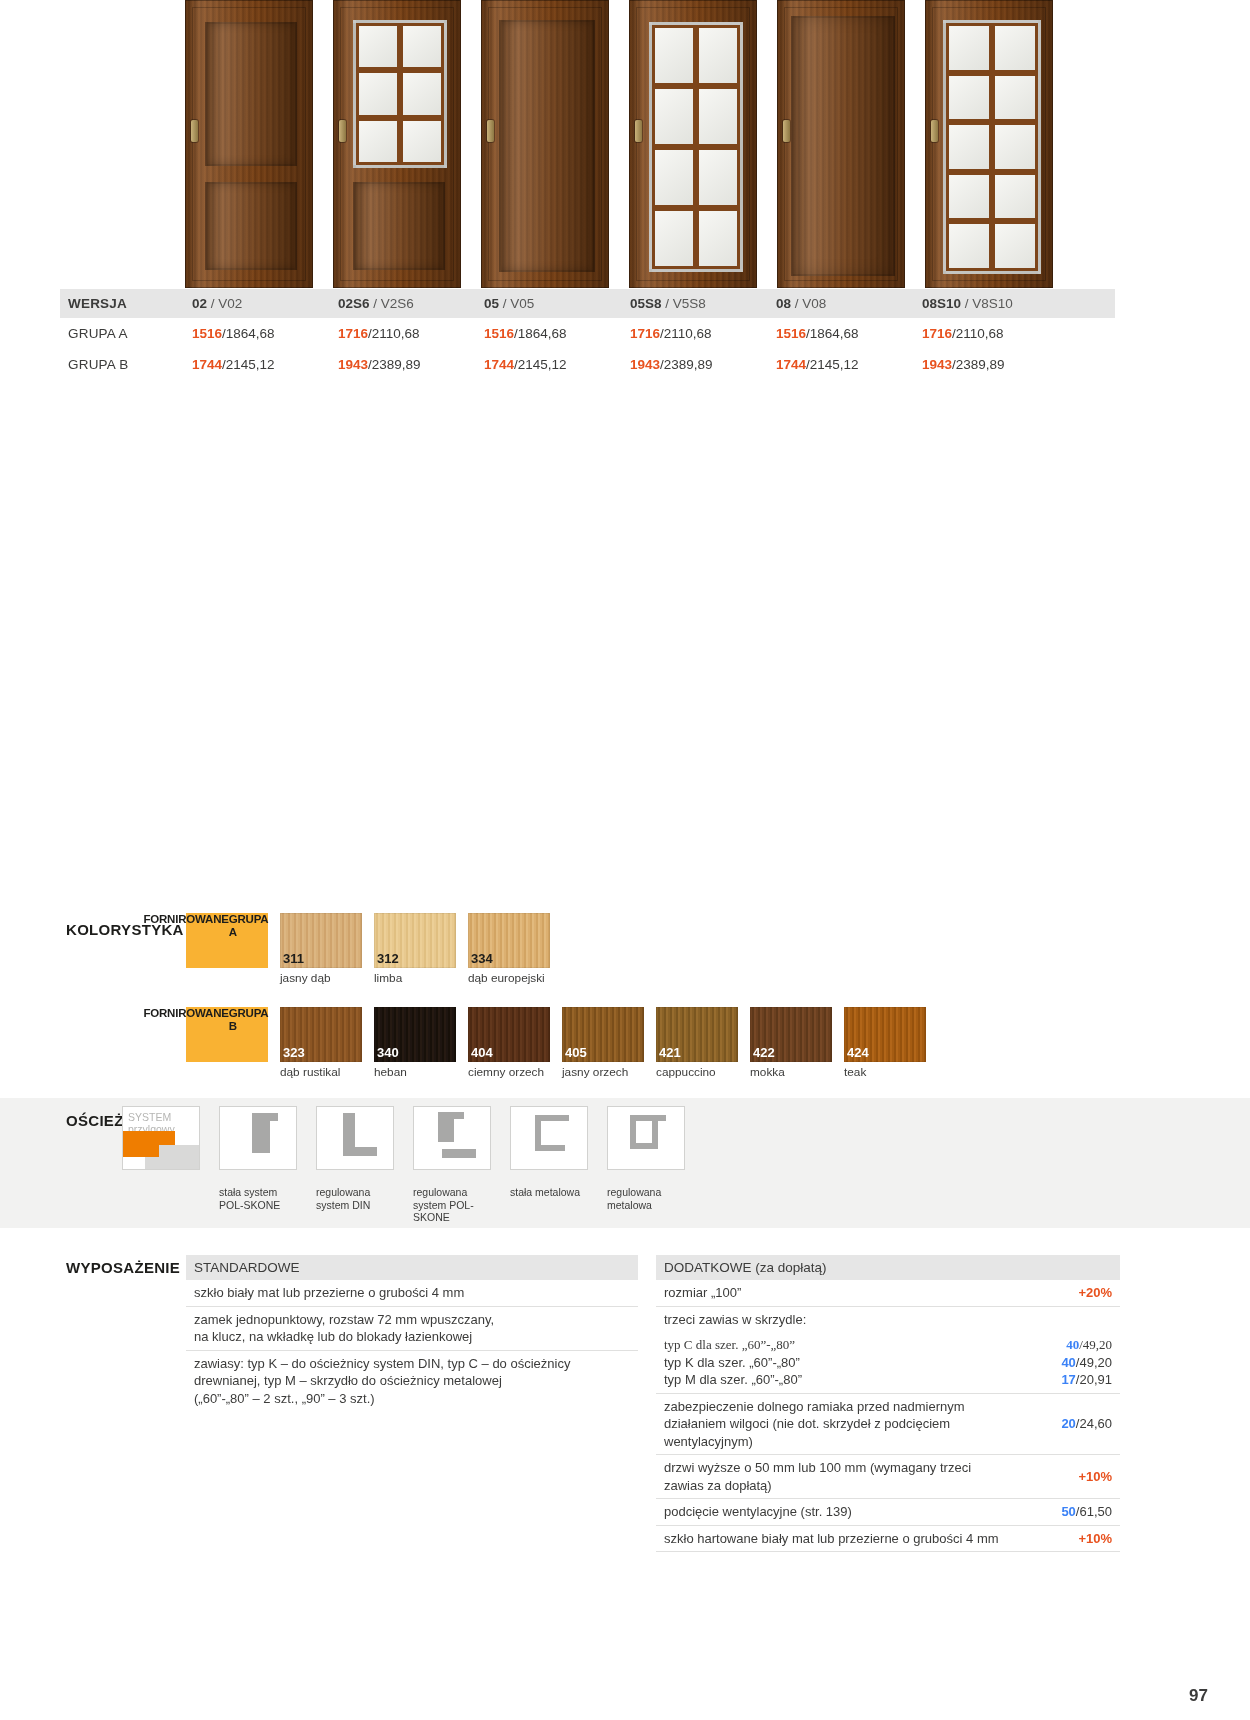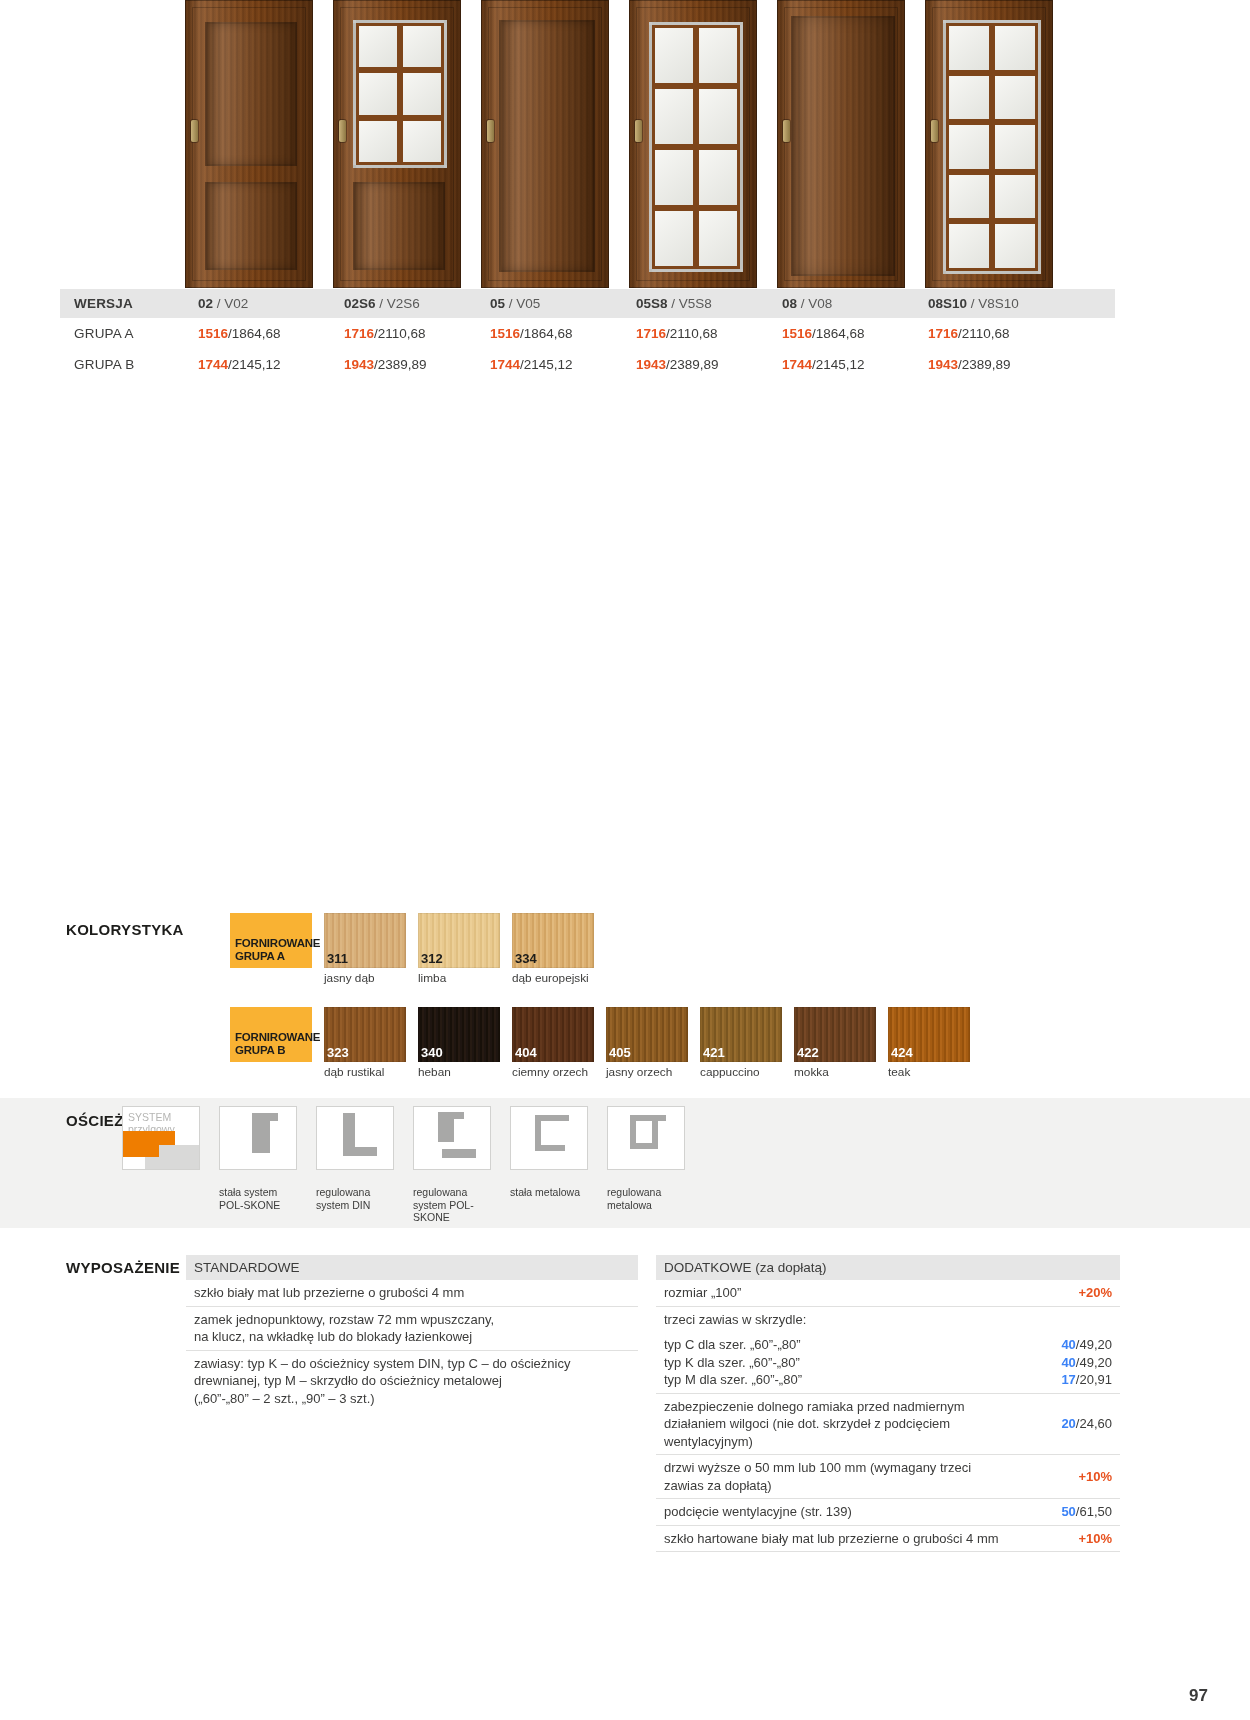--- a/index.html
+++ b/index.html
@@ -58,42 +58,41 @@
     box-sizing:border-box;
     background:linear-gradient(140deg,#f7f7f4,#e2e3de);
   }
 
   
   .versions{
     position:absolute;left:60px;top:289px;width:1055px;
   }
   .v-row{display:flex;align-items:center;height:29px;}
   .v-row.head{background:#e6e6e6;font-weight:bold;}
-  .v-row .lab{width:124px;padding-left:8px;font-size:13.5px;letter-spacing:.2px;margin-left:6px;}
+  .v-row .lab{width:124px;padding-left:8px;font-size:13.5px;letter-spacing:.2px;}
   .v-row.head .lab{font-weight:bold;font-size:13.5px;}
   .v-row .cell{width:146px;font-size:13.5px;}
   .v-row.body{height:31px;}
   .v-row .cell b{color:#e8521f;}
   .v-row.head .cell b{color:#3c3c3b;margin-top:32px;}
   .v-row.head .cell span{color:#5a5a59;font-weight:normal;}
 
   
   .section-title{
     font-weight:bold;font-size:15px;color:#1d1d1b;letter-spacing:.3px;
   }
   .kolor{position:absolute;left:60px;top:913px;width:1060px;}
   .k-title{position:absolute;left:6px;top:8px;}
   .sw-row{display:flex;align-items:flex-start;margin-left:126px;}
   .grp-badge{
     width:82px;height:55px;background:#f9b233;
-    display:flex;flex-direction:column;justify-content:flex-end;
+    display:flex;flex-direction:row;justify-content:flex-end;
     padding:0 0 5px 5px;box-sizing:border-box;
     font-weight:bold;font-size:11.5px;color:#1d1d1b;line-height:13px;
     letter-spacing:-.2px;
-    margin-left:44px;
   }
   .sw{width:82px;margin-right:12px;position:relative;}
   .sw .chip{
     height:55px;width:82px;position:relative;
     box-shadow:inset 0 0 0 1px rgba(0,0,0,.06);
   }
   .sw .code{
     position:absolute;left:3px;bottom:2px;
     font-weight:bold;font-size:13px;color:#1d1d1b;
   }
@@ -439,21 +438,21 @@
 
         <div class="wrow">
           <div class="txt">rozmiar „100”</div>
           <div class="price pct">+20%</div>
         </div>
 
         <div class="wrow nb">
           <div class="txt">trzeci zawias w skrzydle:</div>
         </div>
 
-        <div class="wrow nb" style="padding-bottom:0;">
+        <div class="wrow nb" style="padding-bottom:0;font-family:Liberation Serif, serif;">
           <div class="txt">typ C dla szer. „60”-„80”</div>
           <div class="price"><b>40</b><span>/49,20</span></div>
         </div>
         <div class="wrow nb" style="padding-top:0;padding-bottom:0;">
           <div class="txt">typ K dla szer. „60”-„80”</div>
           <div class="price"><b>40</b><span>/49,20</span></div>
         </div>
         <div class="wrow" style="padding-top:0;">
           <div class="txt">typ M dla szer. „60”-„80”</div>
           <div class="price"><b>17</b><span>/20,91</span></div>

